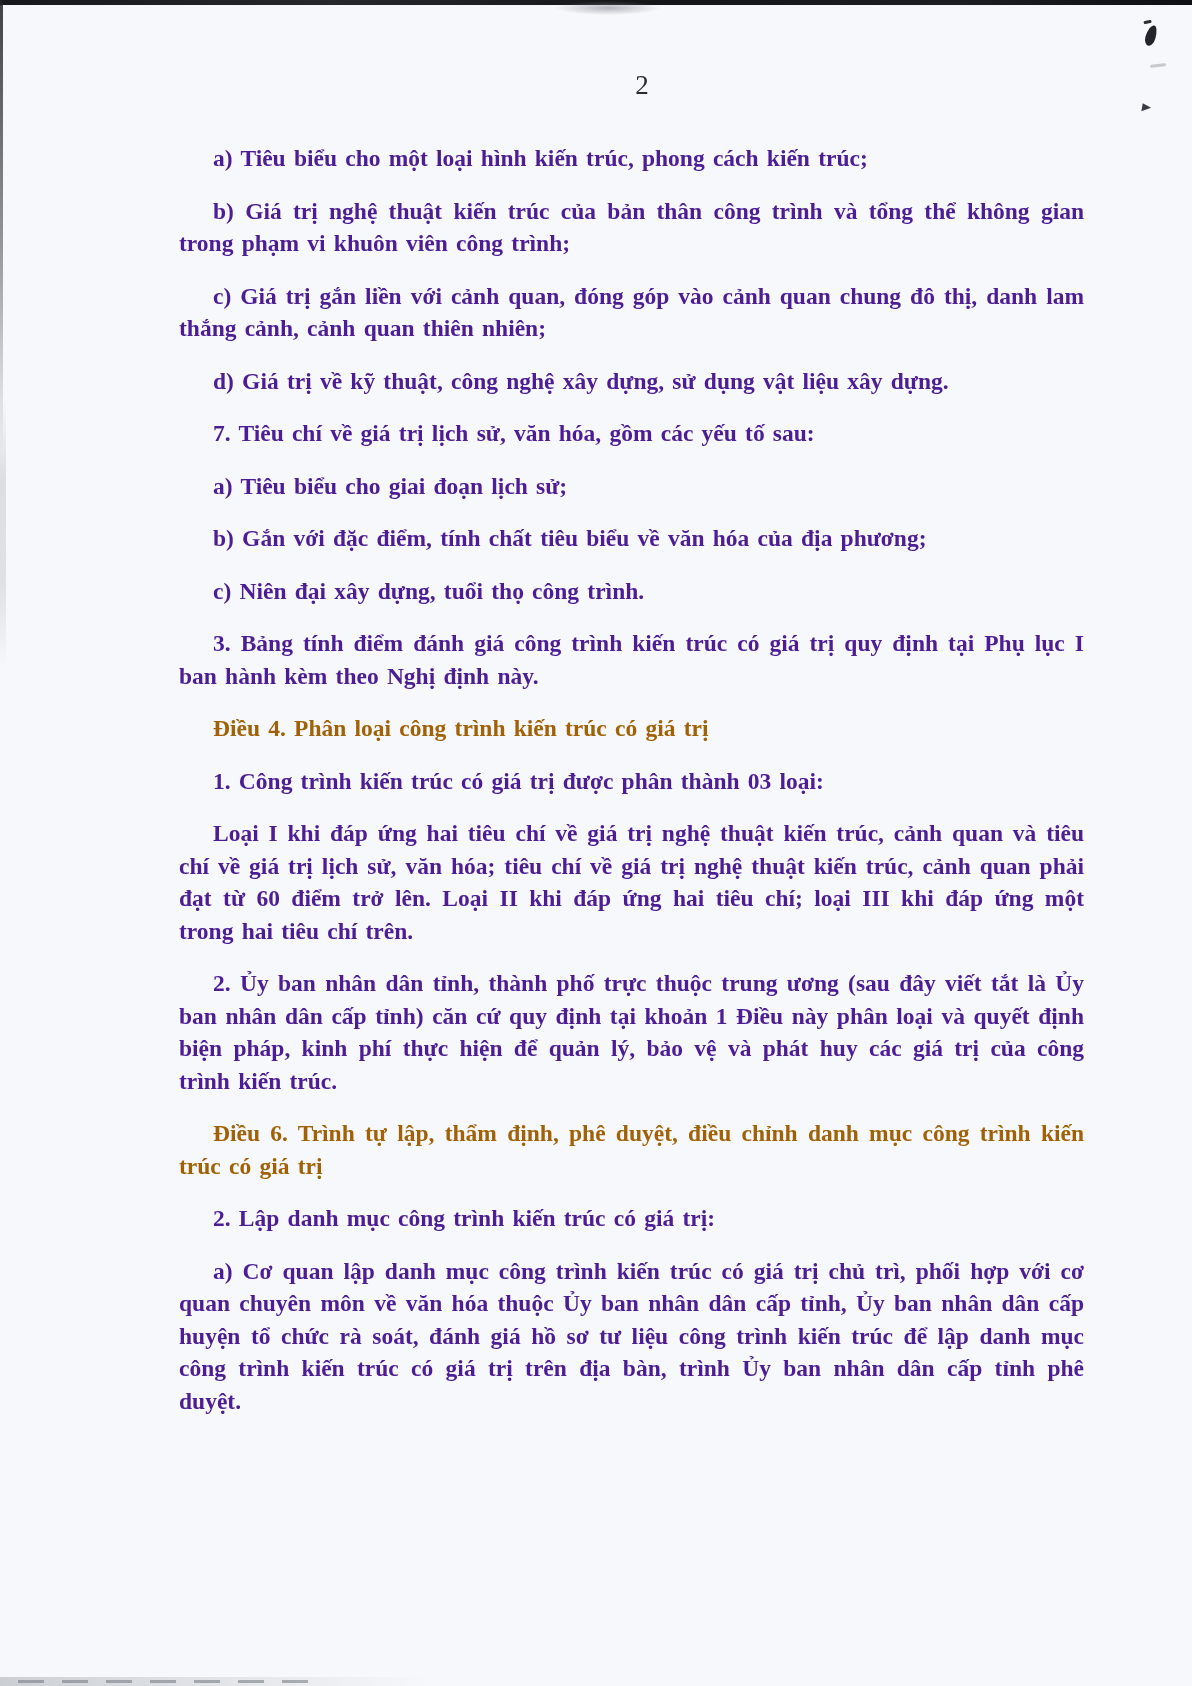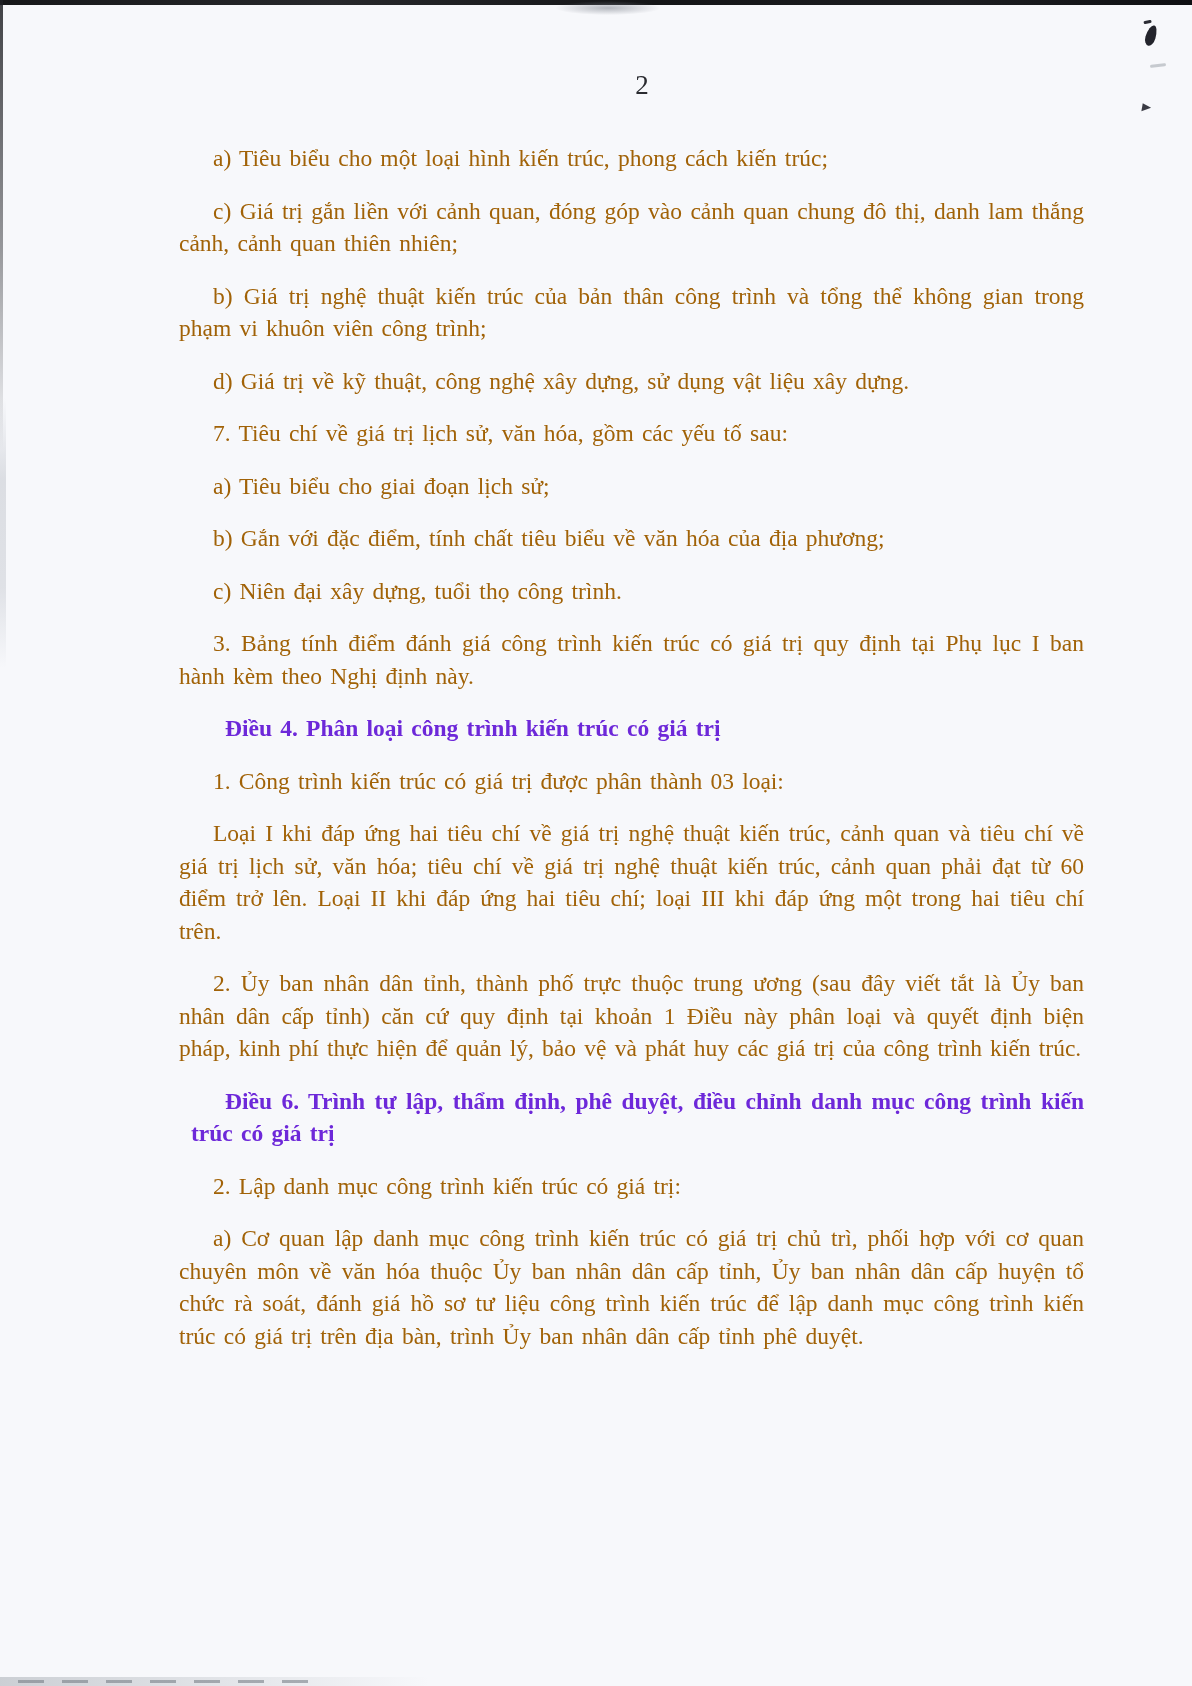--- a/index.html
+++ b/index.html
@@ -95,26 +95,26 @@
     top: 142px; left: 179px;
     width: 905px;
   }
   .para {
     margin: 0 0 20px 0;
     font-size: 23.5px;
     line-height: 32.5px;
     text-align: justify;
     text-indent: 34px;
     word-spacing: 0.10em;
-    color: #a16207;
+    color: #4c1d95;
+    font-weight: bold;
   }
   .para.heading {
     font-weight: 700;
-    color: #6d28d9;
-    margin-left: 12px;
+    color: #a16207;
   }
 </style>
 </head>
 <body>
 
 <div class="page">
 
   <div class="scan-top-bar"></div>
   <div class="scan-top-smudge"></div>
   <div class="scan-left-edge"></div>
@@ -122,22 +122,22 @@
   <div class="ink-mark-1"></div>
   <div class="ink-dash"></div>
   <div class="ink-mark-2"></div>
   <div class="scan-bottom-band"></div>
   <div class="scan-bottom-dashes"></div>
 
   <div class="page-number">2</div>
 
   <div class="doc-body">
       <p class="para">a) Tiêu biểu cho một loại hình kiến trúc, phong cách kiến trúc;</p>
+      <p class="para">b) Giá trị nghệ thuật kiến trúc của bản thân công trình và tổng thể không gian trong phạm vi khuôn viên công trình;</p>
       <p class="para">c) Giá trị gắn liền với cảnh quan, đóng góp vào cảnh quan chung đô thị, danh lam thắng cảnh, cảnh quan thiên nhiên;</p>
-      <p class="para">b) Giá trị nghệ thuật kiến trúc của bản thân công trình và tổng thể không gian trong phạm vi khuôn viên công trình;</p>
       <p class="para">d) Giá trị về kỹ thuật, công nghệ xây dựng, sử dụng vật liệu xây dựng.</p>
       <p class="para">7. Tiêu chí về giá trị lịch sử, văn hóa, gồm các yếu tố sau:</p>
       <p class="para">a) Tiêu biểu cho giai đoạn lịch sử;</p>
       <p class="para">b) Gắn với đặc điểm, tính chất tiêu biểu về văn hóa của địa phương;</p>
       <p class="para">c) Niên đại xây dựng, tuổi thọ công trình.</p>
       <p class="para">3. Bảng tính điểm đánh giá công trình kiến trúc có giá trị quy định tại Phụ lục I ban hành kèm theo Nghị định này.</p>
       <p class="para heading">Điều 4. Phân loại công trình kiến trúc có giá trị</p>
       <p class="para">1. Công trình kiến trúc có giá trị được phân thành 03 loại:</p>
       <p class="para">Loại I khi đáp ứng hai tiêu chí về giá trị nghệ thuật kiến trúc, cảnh quan và tiêu chí về giá trị lịch sử, văn hóa; tiêu chí về giá trị nghệ thuật kiến trúc, cảnh quan phải đạt từ 60 điểm trở lên. Loại II khi đáp ứng hai tiêu chí; loại III khi đáp ứng một trong hai tiêu chí trên.</p>
       <p class="para">2. Ủy ban nhân dân tỉnh, thành phố trực thuộc trung ương (sau đây viết tắt là Ủy ban nhân dân cấp tỉnh) căn cứ quy định tại khoản 1 Điều này phân loại và quyết định biện pháp, kinh phí thực hiện để quản lý, bảo vệ và phát huy các giá trị của công trình kiến trúc.</p>

